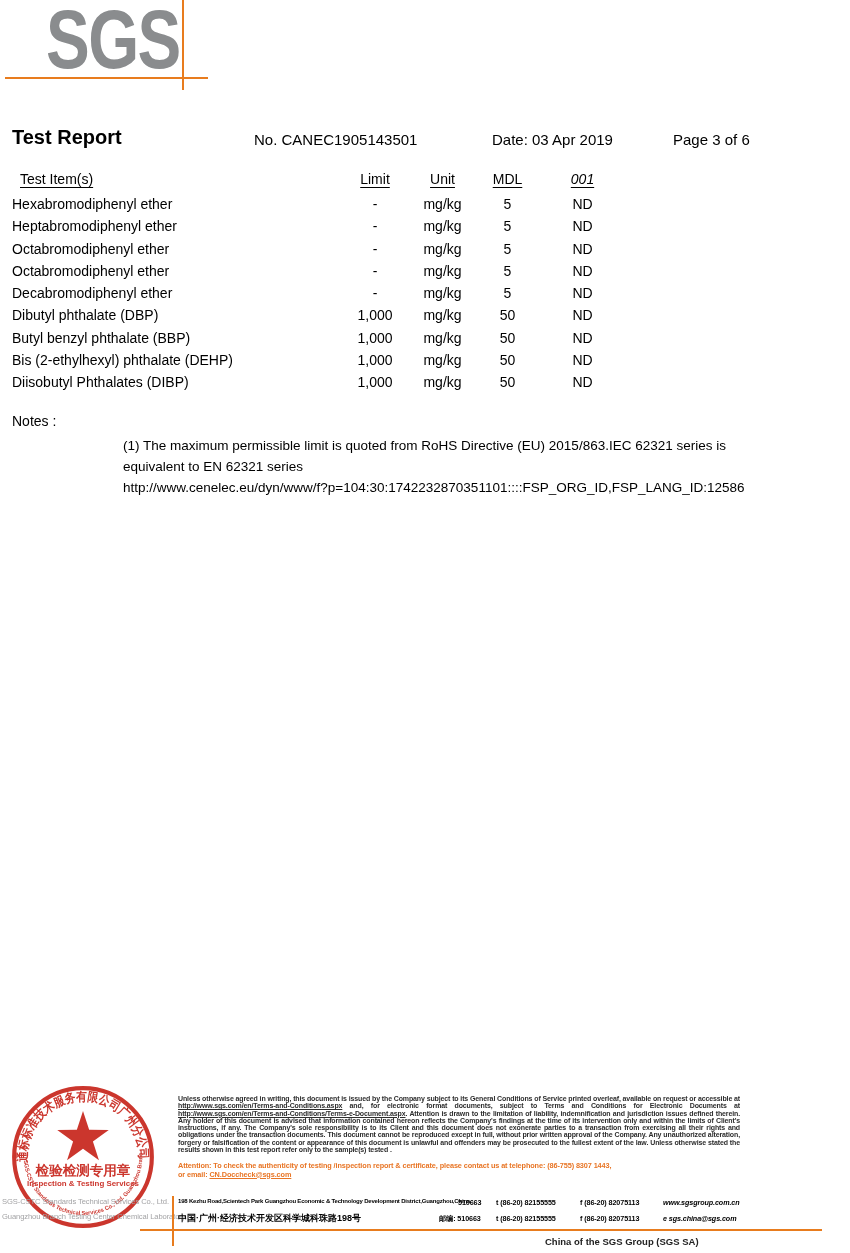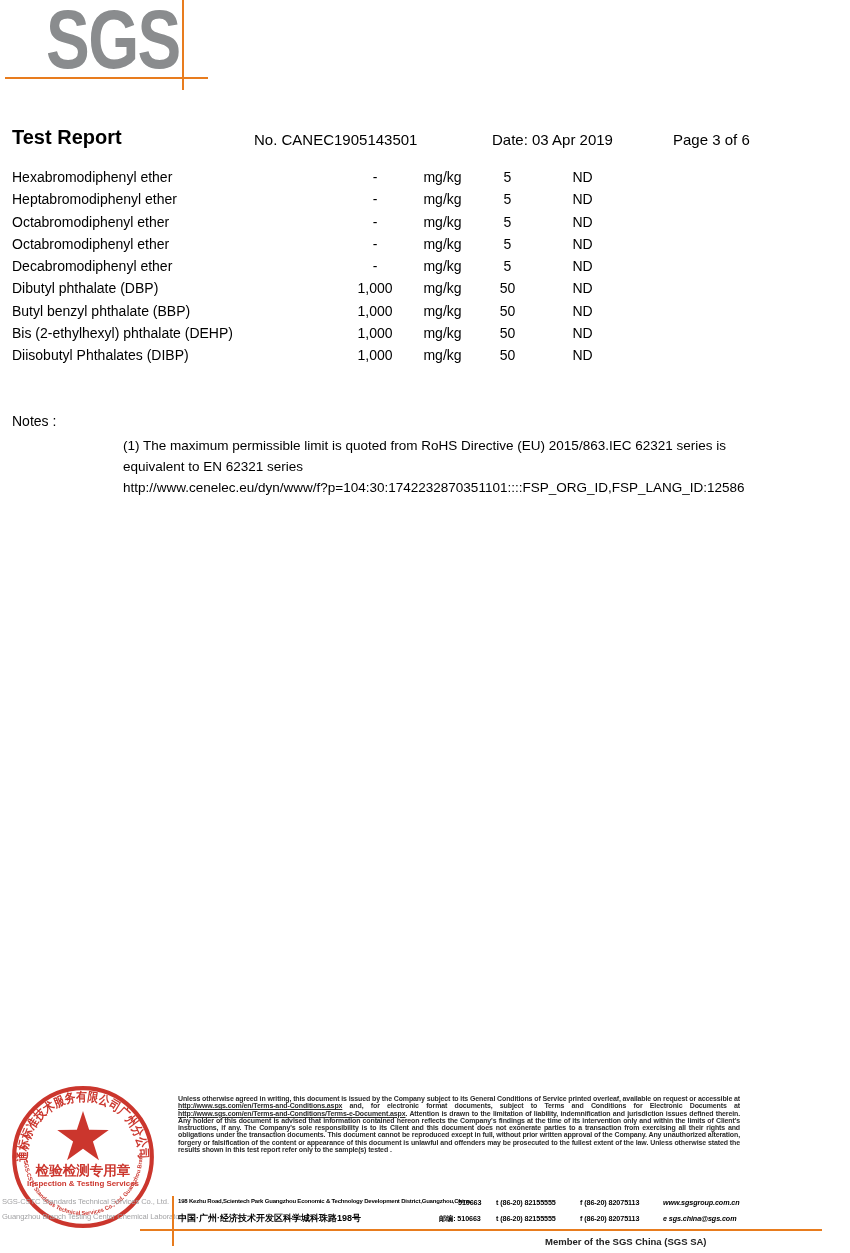--- a/index.html
+++ b/index.html
@@ -73,20 +73,27 @@
     <div class="logo-hline"></div>
     <div class="logo-vline"></div>
   </div>
 
   <div class="rh-title">Test Report</div>
   <div class="rh-no">No. CANEC1905143501</div>
   <div class="rh-date">Date: 03 Apr 2019</div>
   <div class="rh-page">Page 3 of 6</div>
 
   <div class="rtable">
+    <div class="trow hdr">
+      <span class="tc c-item"><span class="u">Test Item(s)</span></span>
+      <span class="tc c-limit"><span class="u">Limit</span></span>
+      <span class="tc c-unit"><span class="u">Unit</span></span>
+      <span class="tc c-mdl"><span class="u">MDL</span></span>
+      <span class="tc c-res"><span class="u it">001</span></span>
+    </div>
 
     <div class="trow">
       <span class="tc c-item">Hexabromodiphenyl ether</span>
       <span class="tc c-limit">-</span>
       <span class="tc c-unit">mg/kg</span>
       <span class="tc c-mdl">5</span>
       <span class="tc c-res">ND</span>
     </div>
     <div class="trow">
       <span class="tc c-item">Heptabromodiphenyl ether</span>
@@ -172,31 +179,35 @@
 
   <div class="company-gray">
     <div>SGS-CSTC Standards Technical Services Co., Ltd.</div>
     <div>Guangzhou Branch Testing Center Chemical Laboratory.</div>
   </div>
 
   <div class="foot-vline"></div>
 
   <p class="disclaimer"><span>Unless otherwise agreed in writing, this document is issued by the Company subject to its General Conditions of Service printed overleaf, available on request or accessible at </span><span class="lnk">http://www.sgs.com/en/Terms-and-Conditions.aspx</span><span> and, for electronic format documents, subject to Terms and Conditions for Electronic Documents at </span><span class="lnk">http://www.sgs.com/en/Terms-and-Conditions/Terms-e-Document.aspx</span><span>. Attention is drawn to the limitation of liability, indemnification and jurisdiction issues defined therein. Any holder of this document is advised that information contained hereon reflects the Company's findings at the time of its intervention only and within the limits of Client's instructions, if any. The Company's sole responsibility is to its Client and this document does not exonerate parties to a transaction from exercising all their rights and obligations under the transaction documents. This document cannot be reproduced except in full, without prior written approval of the Company. Any unauthorized alteration, forgery or falsification of the content or appearance of this document is unlawful and offenders may be prosecuted to the fullest extent of the law. Unless otherwise stated the results shown in this test report refer only to the sample(s) tested .</span></p>
 
+  <div class="attention">
+    <span>Attention: To check the authenticity of testing /inspection report &amp; certificate, please contact us at telephone: (86-755) 8307 1443,</span><br>
+    <span>or email: </span><span class="lnk">CN.Doccheck@sgs.com</span>
+  </div>
 
   <div class="addr">
     <span class="a-l1 s0">198 Kezhu Road,Scientech Park Guangzhou Economic &amp; Technology Development District,Guangzhou,China</span>
     <span class="a-num s1" style="top:2px">510663</span>
     <span class="a-num s2" style="top:2px">t (86-20) 82155555</span>
     <span class="a-num s3" style="top:2px">f (86-20) 82075113</span>
     <span class="a-num s4" style="top:2px">www.sgsgroup.com.cn</span>
 
     <span class="a-l2 s0">中国·广州·经济技术开发区科学城科珠路198号</span>
     <span class="a-num s1b" style="top:18px">邮编: 510663</span>
     <span class="a-num s2" style="top:18px">t (86-20) 82155555</span>
     <span class="a-num s3" style="top:18px">f (86-20) 82075113</span>
     <span class="a-num s4" style="top:18px">e  sgs.china@sgs.com</span>
   </div>
 
   <div class="foot-hline"></div>
-  <div class="member">Member of the SGS China (SGS SA)</div>
+  <div class="member">China of the SGS Group (SGS SA)</div>
 
 </div>
 
 </body></html>

